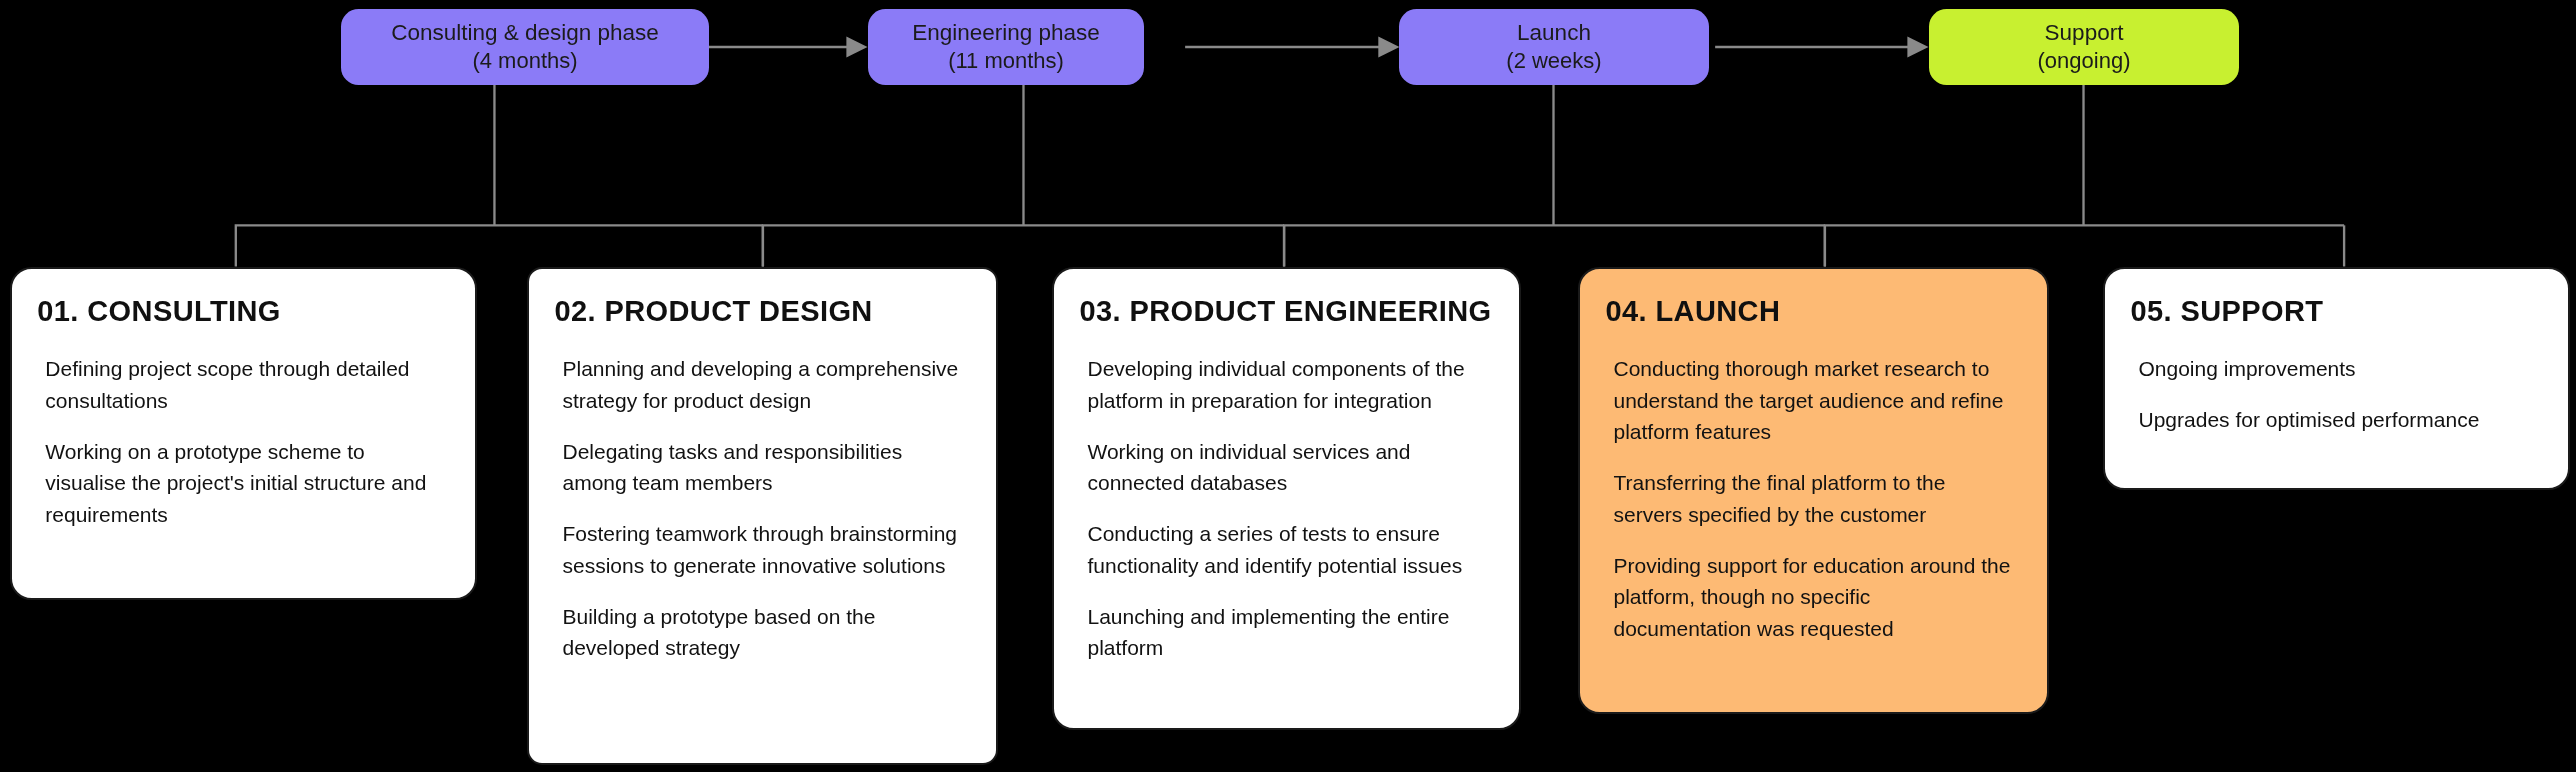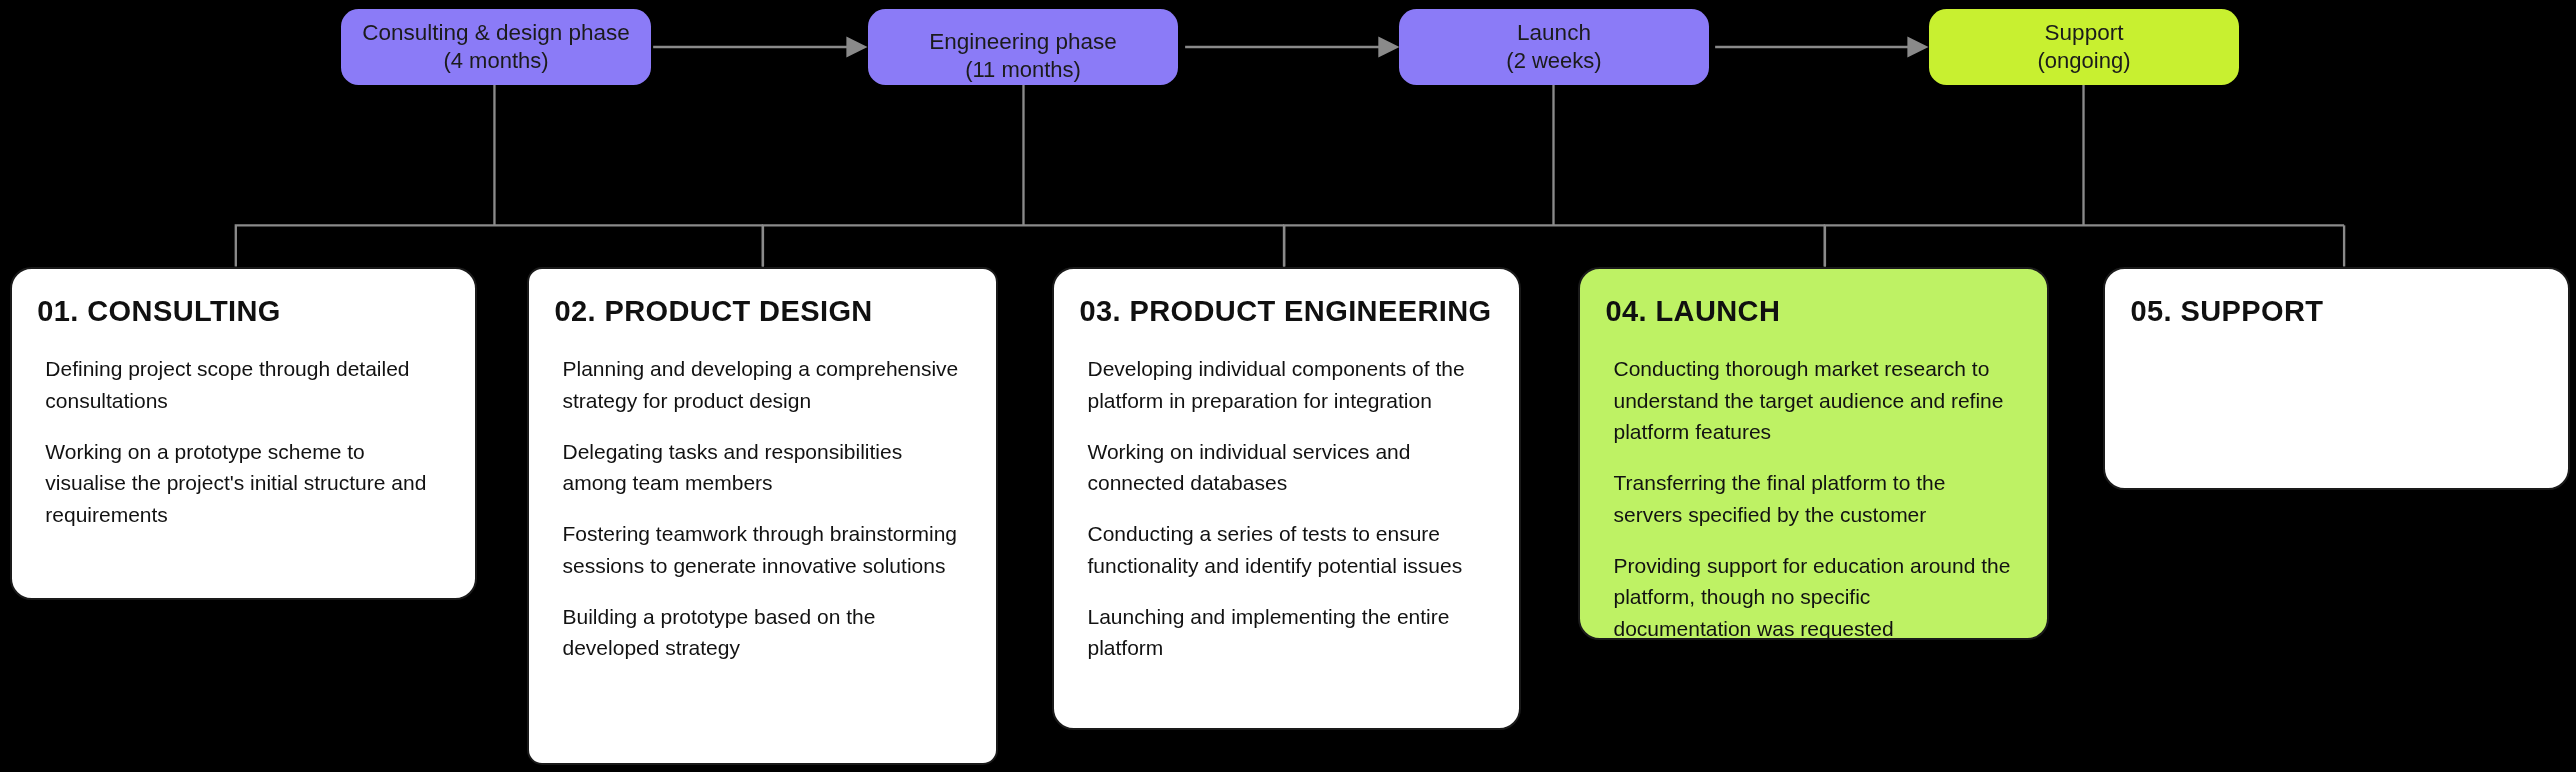--- a/index.html
+++ b/index.html
@@ -113,26 +113,26 @@
       <path d="M778,230 L778,272"></path>
       <path d="M778,272 L778,230 L1310,230"></path>
       <path d="M1310,230 L1310,272"></path>
       <path d="M1310,272 L1310,230 L1862,230"></path>
       <path d="M1862,230 L1862,272"></path>
       <path d="M1862,272 L1862,230 L2392,230"></path>
       <path d="M2392,230 L2392,272"></path>
     </g>
   </svg>
 
-  <div class="phase" style="left: 341px; top: 8.8px; width: 310px; background: rgb(139, 123, 247);">
+  <div class="phase" style="left: 341px; top: 8.8px; width: 368px; background: rgb(139, 123, 247);">
     <div class="pname">Consulting &amp; design phase</div>
     <div class="pdur">(4 months)</div>
   </div>
 
-  <div class="phase" style="left: 868px; top: 8.8px; width: 310px; background: rgb(139, 123, 247); justify-content: flex-end;">
+  <div class="phase" style="left: 868px; top: 8.8px; width: 276px; background: rgb(139, 123, 247);">
     <div class="pname">Engineering phase</div>
     <div class="pdur">(11 months)</div>
   </div>
 
   <div class="phase" style="left: 1399px; top: 8.8px; width: 310px; background: rgb(139, 123, 247);">
     <div class="pname">Launch</div>
     <div class="pdur">(2 weeks)</div>
   </div>
 
   <div class="phase" style="left: 1929px; top: 8.8px; width: 310px; background: rgb(200, 240, 48);">
@@ -161,27 +161,31 @@
   <div class="card" style="left: 1052px; top: 267px; width: 469px; height: 463px; background: rgb(255, 255, 255); border-color: rgb(26, 26, 26);">
     <div class="card-title">03. PRODUCT ENGINEERING</div>
     <ul class="card-bullets">
       <li>Developing individual components of the platform in preparation for integration</li>
       <li>Working on individual services and connected databases</li>
       <li>Conducting a series of tests to ensure functionality and identify potential issues</li>
       <li>Launching and implementing the entire platform</li>
     </ul>
   </div>
 
-  <div class="card" style="left: 1578px; top: 267px; width: 471px; height: 373px; background: #bef264; border-color: rgb(26, 26, 26);">
+  <div class="card" style="left: 1578px; top: 267px; width: 471px; height: 447px; background: #fdba74; border-color: rgb(26, 26, 26);">
     <div class="card-title">04. LAUNCH</div>
     <ul class="card-bullets">
       <li>Conducting thorough market research to understand the target audience and refine platform features</li>
       <li>Transferring the final platform to the servers specified by the customer</li>
       <li>Providing support for education around the platform, though no specific documentation was requested</li>
     </ul>
   </div>
 
   <div class="card" style="left: 2103px; top: 267px; width: 467px; height: 223px; background: rgb(255, 255, 255); border-color: rgb(26, 26, 26);">
     <div class="card-title">05. SUPPORT</div>
+    <ul class="card-bullets">
+      <li>Ongoing improvements</li>
+      <li>Upgrades for optimised performance</li>
+    </ul>
   </div>
 
 </div>
 
 
 </body></html>

